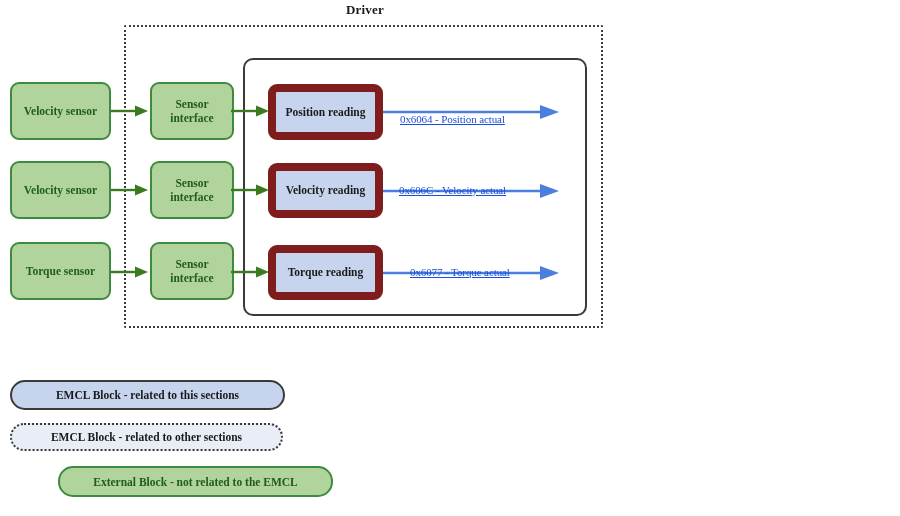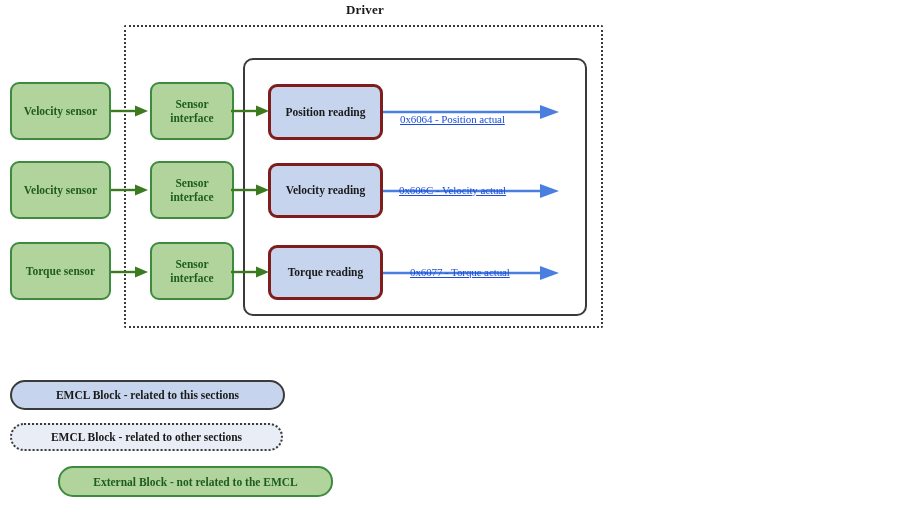--- a/index.html
+++ b/index.html
@@ -77,21 +77,21 @@
     line-height: 1.25;
     white-space: pre-line;
   }
   .node.green {
     background: #b0d49c;
     border: 2px solid #3e8a3e;
     color: #1f5c1f;
   }
   .node.blue {
     background: #c6d5ed;
-    border: 3px solid #7f1d1d;
+    border: 8px solid #7f1d1d;
     color: #1a1a1a;
   }
 
   
   .sensor  { left: 10px;  width: 101px; }
   .iface   { left: 150px; width: 84px;  }
   .reading { left: 268px; width: 115px; }
 
   .row1 { top: 82px;  height: 58px; }
   .row2 { top: 161px; height: 58px; }

